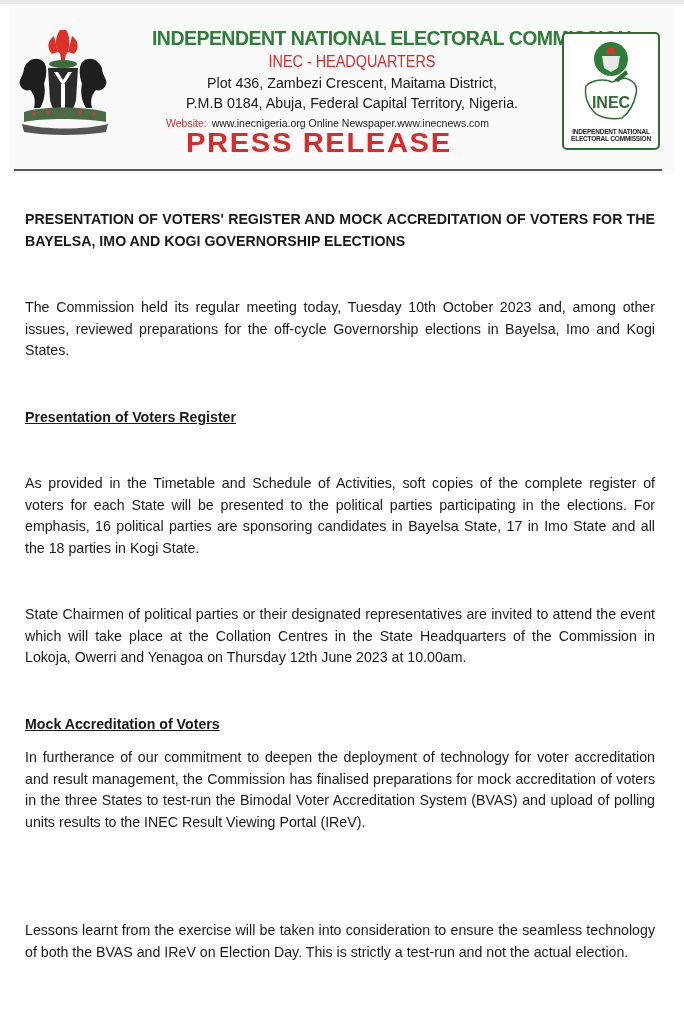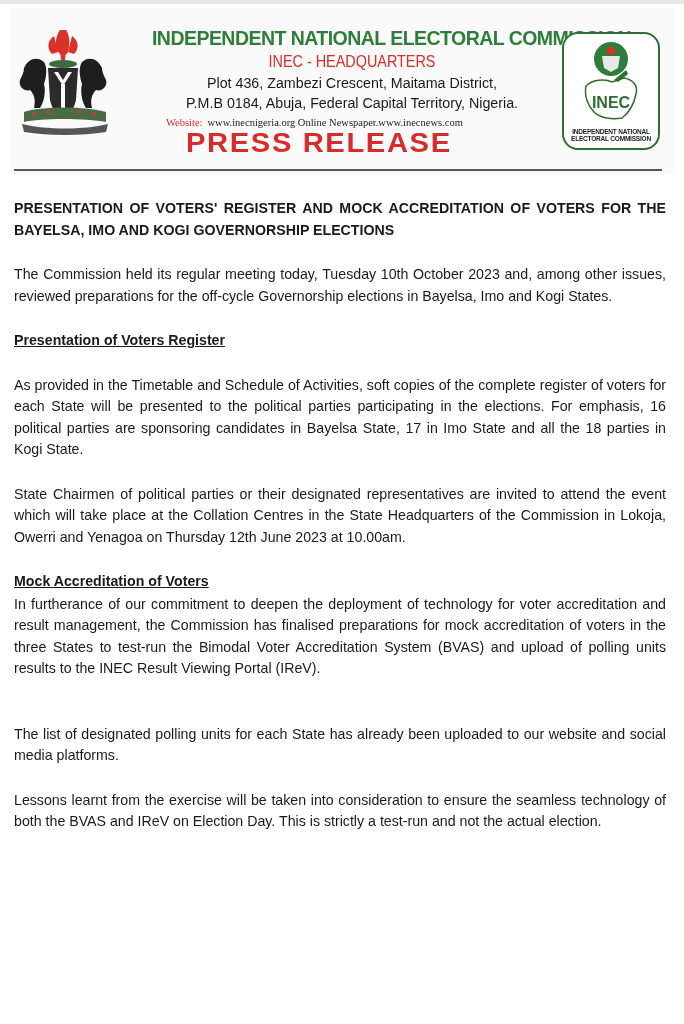--- a/index.html
+++ b/index.html
@@ -18,21 +18,21 @@
     }
     .letterhead {
       position: absolute; left: 10px; top: 8px; width: 664px; height: 166px;
       background: #fafafa;
     }
     .coat-of-arms {
       position: absolute; left: 10px; top: 22px; width: 120px; height: 120px;
     }
     .inec-logo {
       position: absolute; left: 562px; top: 32px; width: 94px; height: 114px;
-      border: 2px solid #2e6e35; border-radius: 16px; background: #fff;
+      border: 2px solid #2e6e35; border-radius: 5px; background: #fff;
     }
     .inec-logo svg { position: absolute; left: 0; top: 0; }
     .inec-logo-caption {
       position: absolute; left: 0; right: 0; bottom: 6px;
       text-align: center; font-size: 6.5px; line-height: 7px; font-weight: bold;
       color: #222; letter-spacing: -0.2px;
     }
     .lh-title {
       position: absolute; left: 152px; top: 26px; width: 400px;
       font-family: "Liberation Sans", sans-serif;
@@ -47,39 +47,39 @@
     }
     .lh-address {
       position: absolute; left: 152px; width: 400px; text-align: center;
       font-size: 15.5px; color: #1a1a1a; white-space: nowrap;
       transform: scaleX(0.92);
     }
     .lh-address.l1 { top: 74px; }
     .lh-address.l2 { top: 94px; }
     .lh-web {
       position: absolute; left: 166px; top: 117px; font-size: 10.5px;
-      white-space: nowrap; color: #1a1a1a; font-family: Liberation Serif, serif;
+      white-space: nowrap; color: #1a1a1a;
     }
     .lh-web .web-label { color: #d92b2b; margin-right: 5px; }
     .lh-press {
       position: absolute; left: 186px; top: 128px;
       font-family: "Liberation Sans", sans-serif; font-weight: bold;
       font-size: 27px; color: #d92b2b; letter-spacing: 1.5px;
       white-space: nowrap; transform: scaleX(1.08); transform-origin: left;
     }
     .lh-divider {
       position: absolute; left: 14px; top: 169px; width: 648px; height: 1.5px;
       background: #555;
     }
     .content {
       position: absolute; left: 13px; top: 197px; width: 654px;
       font-family: "Liberation Sans", sans-serif;
       font-size: 14.2px; line-height: 21.5px; color: #1a1a1a;
     }
-    .content p { margin: 1px; text-align: justify; }
+    .content p { margin: 12px; text-align: justify; }
     .doc-title { font-weight: bold; font-size: 14.2px; }
     .section-heading { font-weight: bold; text-decoration: underline; }
     .gap { height: 21px; }
   </style>
 </head>
 <body>
 
 <div class="page-shadow"></div>
 
 <div class="letterhead"></div>
@@ -147,16 +147,15 @@
   <div class="gap"></div>
   <p>As provided in the Timetable and Schedule of Activities, soft copies of the complete register of voters for each State will be presented to the political parties participating in the elections. For emphasis, 16 political parties are sponsoring candidates in Bayelsa State, 17 in Imo State and all the 18 parties in Kogi State.</p>
   <div class="gap"></div>
   <p>State Chairmen of political parties or their designated representatives are invited to attend the event which will take place at the Collation Centres in the State Headquarters of the Commission in Lokoja, Owerri and Yenagoa on Thursday 12th June 2023 at 10.00am.</p>
   <div class="gap"></div>
 
   <p class="section-heading">Mock Accreditation of Voters</p>
   <p>In furtherance of our commitment to deepen  the deployment of technology for voter accreditation and result management, the Commission has finalised preparations for mock accreditation of voters in the three States to test-run the Bimodal Voter Accreditation System (BVAS) and upload of polling units results to the INEC Result Viewing Portal (IReV).</p>
   <div class="gap"></div>
   <div class="gap"></div>
-  <p>The list of designated polling units for each State has already been uploaded to our website and social media platforms.</p>
   <div class="gap"></div>
   <p>Lessons learnt from the exercise will be taken into consideration to ensure the seamless technology of both the BVAS and IReV on Election Day. This is strictly a test-run and not the actual election.</p>
 </div>
 
 </body></html>

